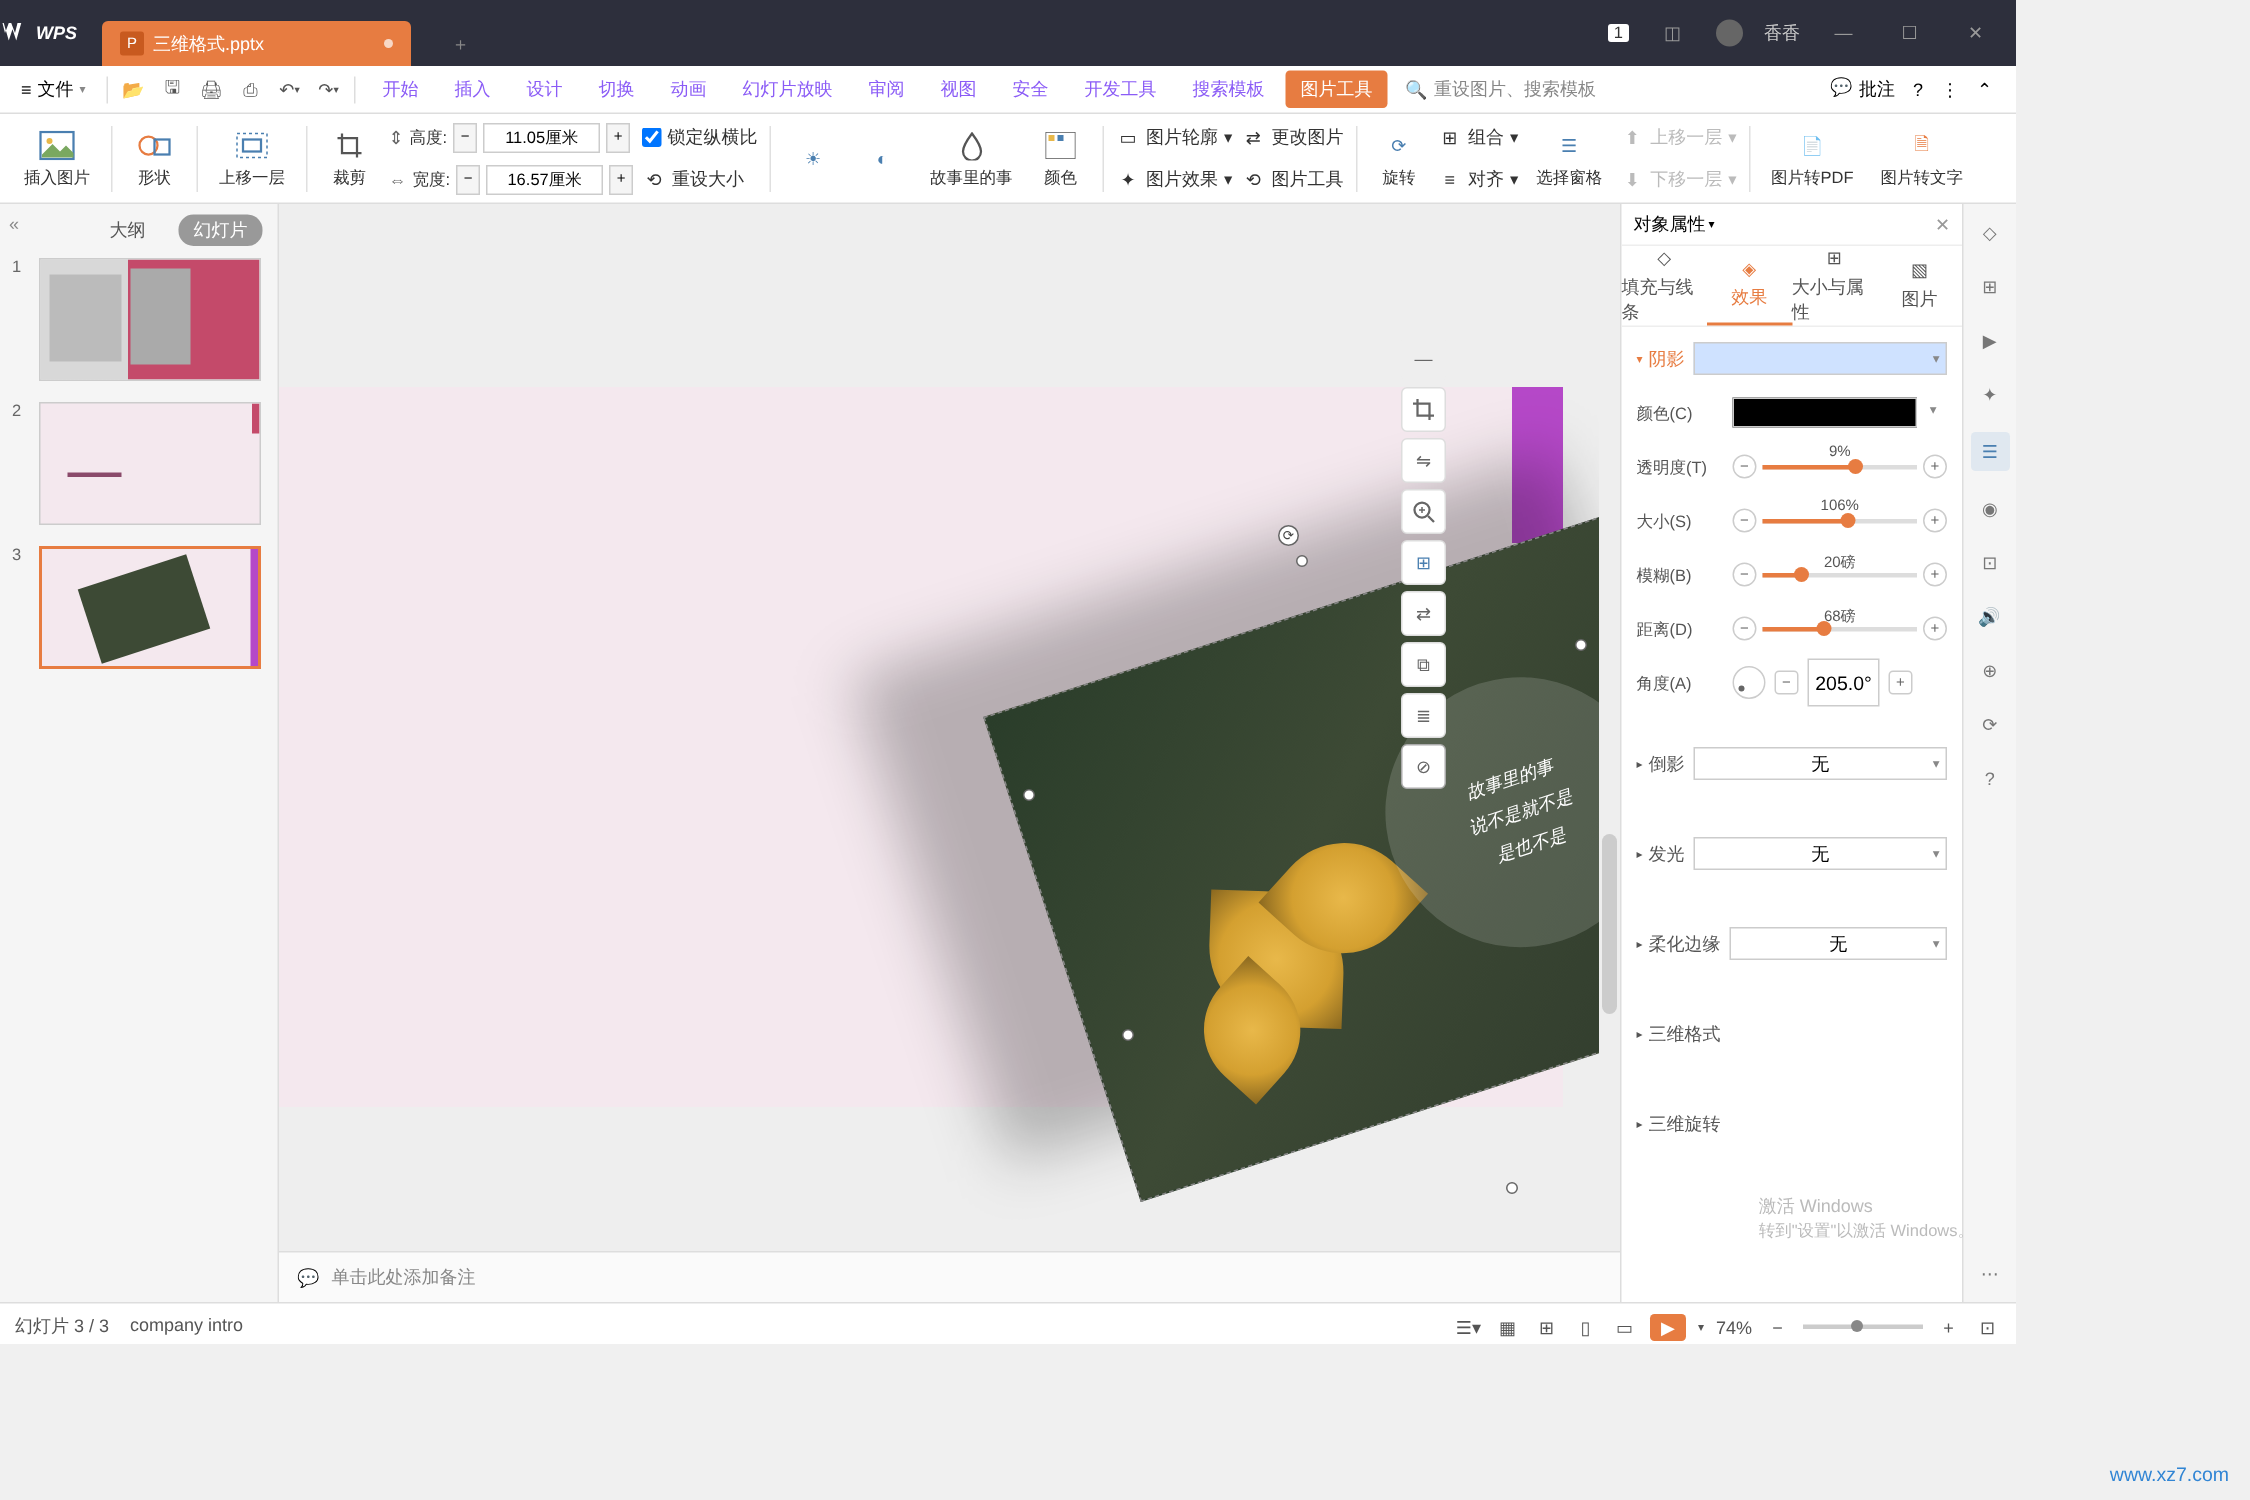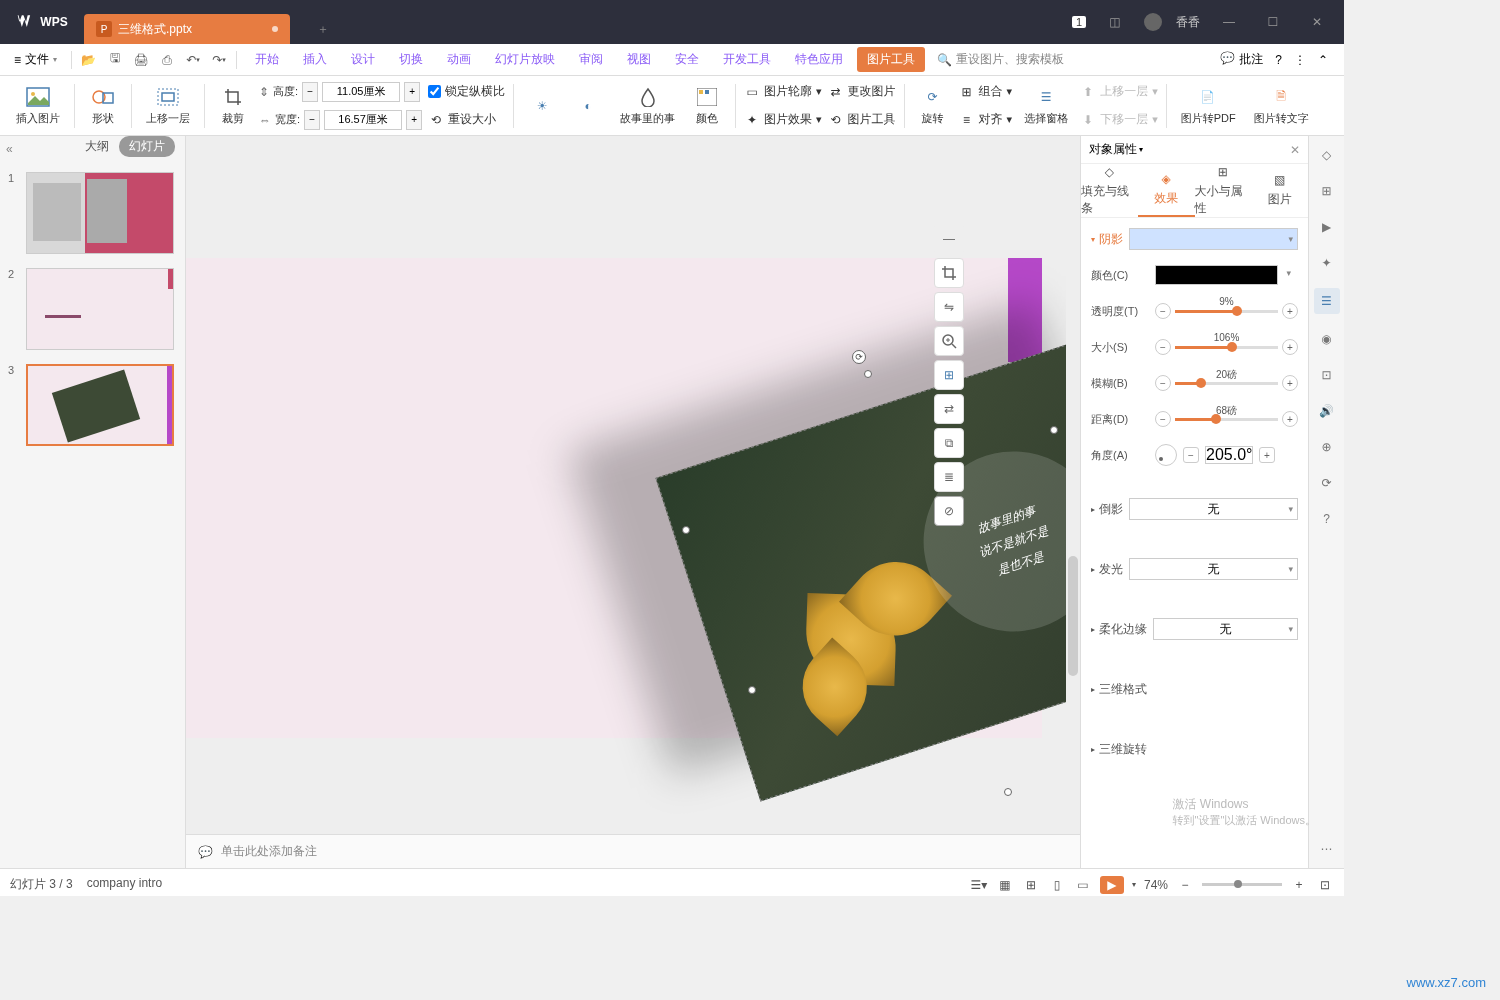--- a/index.html
+++ b/index.html
@@ -1,19 +1,19 @@
 <!DOCTYPE html>
 <html><head>
 <meta charset="utf-8">
 <style>
 * { margin: 0; padding: 0; box-sizing: border-box; font-family: "Microsoft YaHei", sans-serif; font-size: 12px; }
 body { background: #f0f0f0; overflow: hidden; width: 1344px; height: 896px; }
 
 .titlebar { height: 44px; background: #2d2f3c; display: flex; align-items: center; color: #ccc; }
-.wps-logo { width: 84px; height: 44px; display: flex; align-items: center; justify-content: center; background: #2d2f3c; color: #fff; font-weight: bold; }
+.wps-logo { width: 68px; height: 44px; display: flex; align-items: center; justify-content: flex-start; background: #2d2f3c; color: #fff; font-weight: bold; font-style: italic; }
 .tab { height: 30px; background: #e77c41; color: #fff; display: flex; align-items: center; padding: 0 12px; margin-top: 14px; border-radius: 4px 4px 0 0; position: relative; }
 .tab-icon { width: 16px; height: 16px; background: #c85a1f; margin-right: 6px; border-radius: 2px; display: flex; align-items: center; justify-content: center; color: #fff; font-size: 10px; }
 .tab-dot { width: 6px; height: 6px; background: #fff; border-radius: 50%; margin-left: 80px; opacity: 0.7; }
 .tab-add { width: 30px; height: 30px; display: flex; align-items: center; justify-content: center; margin-left: 18px; margin-top: 14px; color: #888; cursor: pointer; }
 .title-right { margin-left: auto; display: flex; align-items: center; gap: 14px; padding-right: 12px; }
 .title-right .win-btn { width: 30px; height: 30px; display: flex; align-items: center; justify-content: center; color: #999; cursor: pointer; }
 .badge-1 { background: #fff; color: #333; padding: 0 4px; border-radius: 2px; font-size: 11px; }
 .user-av { width: 18px; height: 18px; background: #666; border-radius: 50%; }
 
 .menubar { height: 32px; background: #fff; border-bottom: 1px solid #ddd; display: flex; align-items: center; padding: 0 8px; gap: 4px; }
@@ -35,21 +35,21 @@
 .dim-input { width: 78px; height: 20px; border: 1px solid #ccc; text-align: center; font-size: 11px; }
 .spin { width: 16px; height: 20px; border: 1px solid #ccc; background: #f5f5f5; display: flex; align-items: center; justify-content: center; cursor: pointer; font-size: 10px; }
 .rb-small { display: flex; align-items: center; gap: 4px; height: 24px; cursor: pointer; font-size: 11px; color: #333; }
 .rb-icon-sm { width: 16px; height: 16px; display: flex; align-items: center; justify-content: center; }
 .rb-col { display: flex; flex-direction: column; gap: 4px; justify-content: center; }
 .grey-disabled { color: #bbb; }
 
 .workspace { display: flex; height: calc(100% - 44px - 32px - 60px - 28px); position: relative; }
 
 .thumb-pane { width: 186px; background: #f5f5f5; border-right: 1px solid #ddd; display: flex; flex-direction: column; }
-.view-tabs { height: 28px; display: flex; align-items: flex-start; justify-content: flex-end; gap: 0; padding-right: 10px; }
+.view-tabs { height: 28px; display: flex; align-items: flex-end; justify-content: flex-end; gap: 12px; padding-right: 10px; }
 .view-tab { padding: 2px 10px; cursor: pointer; color: #555; }
 .view-tab.active { background: #999; color: #fff; border-radius: 10px; }
 .collapse-btn { position: absolute; left: 6px; top: 6px; cursor: pointer; color: #888; }
 .thumbs { padding: 8px; display: flex; flex-direction: column; gap: 14px; }
 .thumb-wrap { display: flex; gap: 6px; }
 .thumb-num { width: 12px; color: #666; font-size: 11px; }
 .thumb { width: 148px; height: 82px; background: #fff; border: 1px solid #ccc; position: relative; overflow: hidden; }
 .thumb.sel { border: 2px solid #e77c41; }
 .thumb.sel::after { content: ""; position: absolute; right: 0; top: 0; bottom: 0; width: 5px; background: #b548c8; }
 
@@ -91,21 +91,21 @@
 .color-swatch { flex: 1; height: 20px; background: #000; border: 1px solid #ccc; position: relative; }
 .color-swatch::after { content: "▾"; position: absolute; right: -14px; top: 2px; color: #888; font-size: 9px; }
 .slider-wrap { flex: 1; display: flex; align-items: center; gap: 4px; }
 .slider-btn { width: 16px; height: 16px; border: 1px solid #ccc; border-radius: 50%; display: flex; align-items: center; justify-content: center; cursor: pointer; font-size: 10px; color: #666; }
 .slider-track { flex: 1; height: 3px; background: #ddd; position: relative; }
 .slider-fill { position: absolute; left: 0; top: 0; bottom: 0; background: #e77c41; }
 .slider-val { position: absolute; top: -14px; left: 50%; transform: translateX(-50%); font-size: 10px; color: #555; }
 .slider-knob { position: absolute; top: -4px; width: 10px; height: 10px; background: #e77c41; border-radius: 50%; transform: translateX(-50%); }
 .angle-dial { width: 22px; height: 22px; border: 1px solid #ccc; border-radius: 50%; position: relative; }
 .angle-dot { position: absolute; width: 4px; height: 4px; background: #666; border-radius: 50%; left: 3px; bottom: 4px; }
-.num-input { width: 48px; height: 18px; border: 1px solid #ccc; text-align: center; font-size: 16px; }
+.num-input { width: 48px; height: 32px; border: 1px solid #ccc; text-align: center; font-size: 13px; }
 .section-head { display: flex; align-items: center; gap: 4px; color: #e77c41; cursor: pointer; font-size: 11px; }
 .section-head.closed { color: #555; }
 .section-head .tri { font-size: 8px; }
 
 .side-strip { width: 36px; background: #f5f5f5; border-left: 1px solid #ddd; display: flex; flex-direction: column; align-items: center; padding-top: 8px; gap: 14px; }
 .side-ic { width: 22px; height: 22px; display: flex; align-items: center; justify-content: center; color: #777; cursor: pointer; }
 .side-ic.active { color: #4a7fb0; background: #e0e8f0; border-radius: 3px; padding: 2px; width: 26px; height: 26px; }
 
 .statusbar { height: 32px; background: #fff; border-top: 1px solid #ddd; display: flex; align-items: center; padding: 0 10px; gap: 26px; }
 .sb-left { display: flex; gap: 14px; color: #555; }
@@ -167,21 +167,21 @@
   <span class="menu-item">开始</span>
   <span class="menu-item">插入</span>
   <span class="menu-item">设计</span>
   <span class="menu-item">切换</span>
   <span class="menu-item">动画</span>
   <span class="menu-item">幻灯片放映</span>
   <span class="menu-item">审阅</span>
   <span class="menu-item">视图</span>
   <span class="menu-item">安全</span>
   <span class="menu-item">开发工具</span>
-  <span class="menu-item">特色应用</span>
+  <span class="menu-item">搜索模板</span>
   <span class="menu-item active">图片工具</span>
   <div class="search-box">
     <span>🔍</span>
     <span>重设图片、搜索模板</span>
   </div>
   <div class="menu-right">
     <span style="display:flex;gap:4px">
         <span>💬</span>
         <span>批注</span>
       </span>

